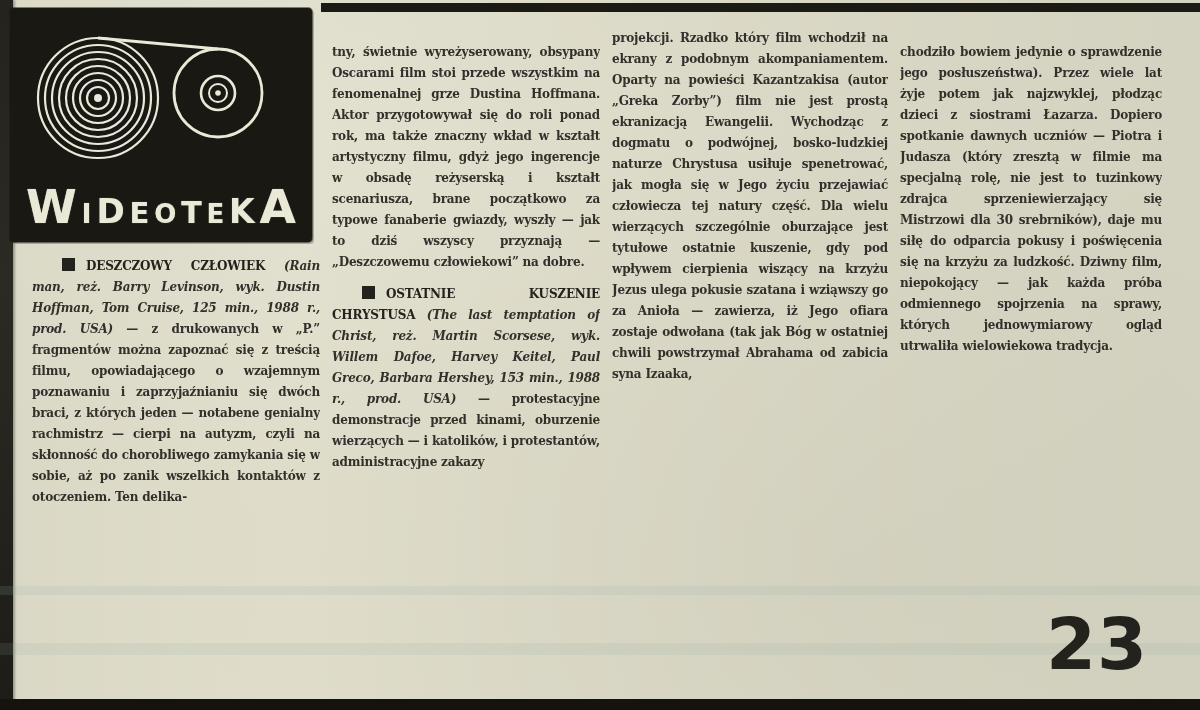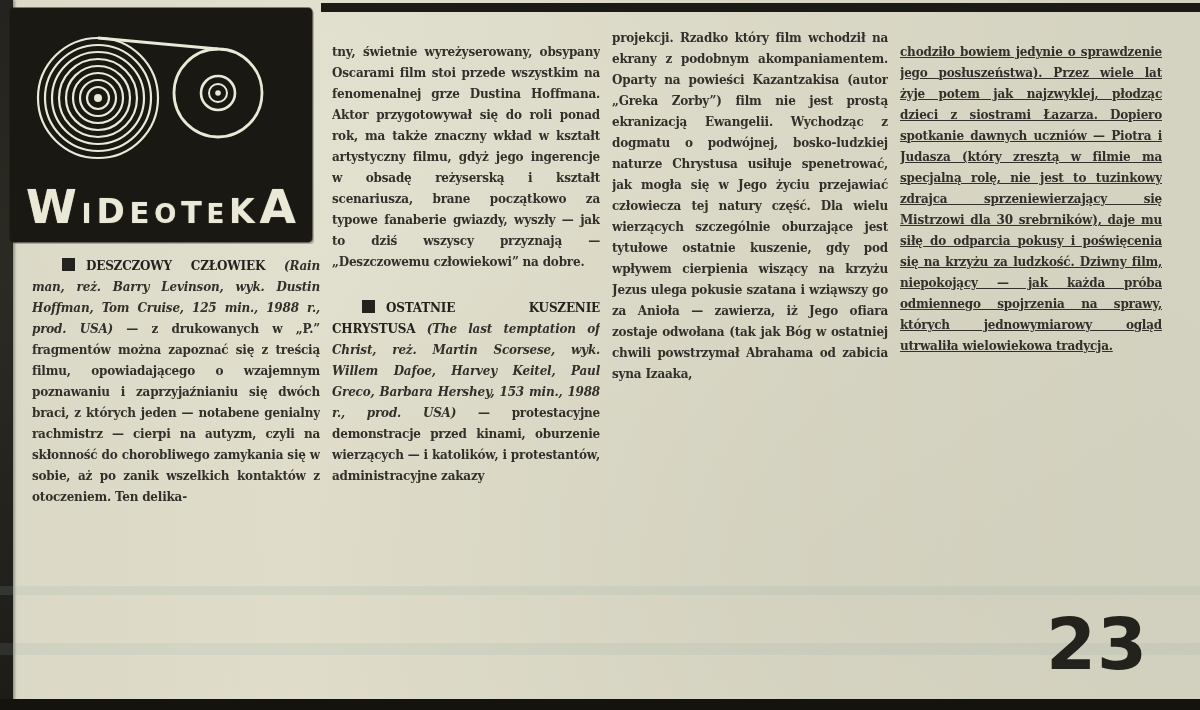--- a/index.html
+++ b/index.html
@@ -66,23 +66,23 @@
     color:var(--ink);
     font-size:12px;line-height:21px;font-weight:bold;
     text-align:justify;
     letter-spacing:-0.2px;
     hyphens:auto;-webkit-hyphens:auto;
     overflow:hidden;
   }
   .col1{left:32px;top:256px;width:288px;height:420px;}
   .col2{left:332px;top:42px;width:268px;height:650px;}
   .col3{left:612px;top:28px;width:276px;height:650px;}
-  .col4{left:900px;top:42px;width:262px;height:650px;text-decoration:underline;}
+  .col4{left:900px;top:42px;width:262px;height:650px;}
   .para{margin:0;}
-  .para + .para{margin-top:25px;}
+  .para + .para{margin-top:11px;}
   .lead-para{text-indent:30px;}
   .cont-para{text-indent:0;}
   .note-para{padding-left:36px;text-indent:-36px;margin-top:16px;}
   .bullet{
     display:inline-block;width:13px;height:13px;
     background:var(--ink-dark);
     margin-right:11px;
     vertical-align:-1px;
   }
   .title-seg{color:var(--ink-dark);}

